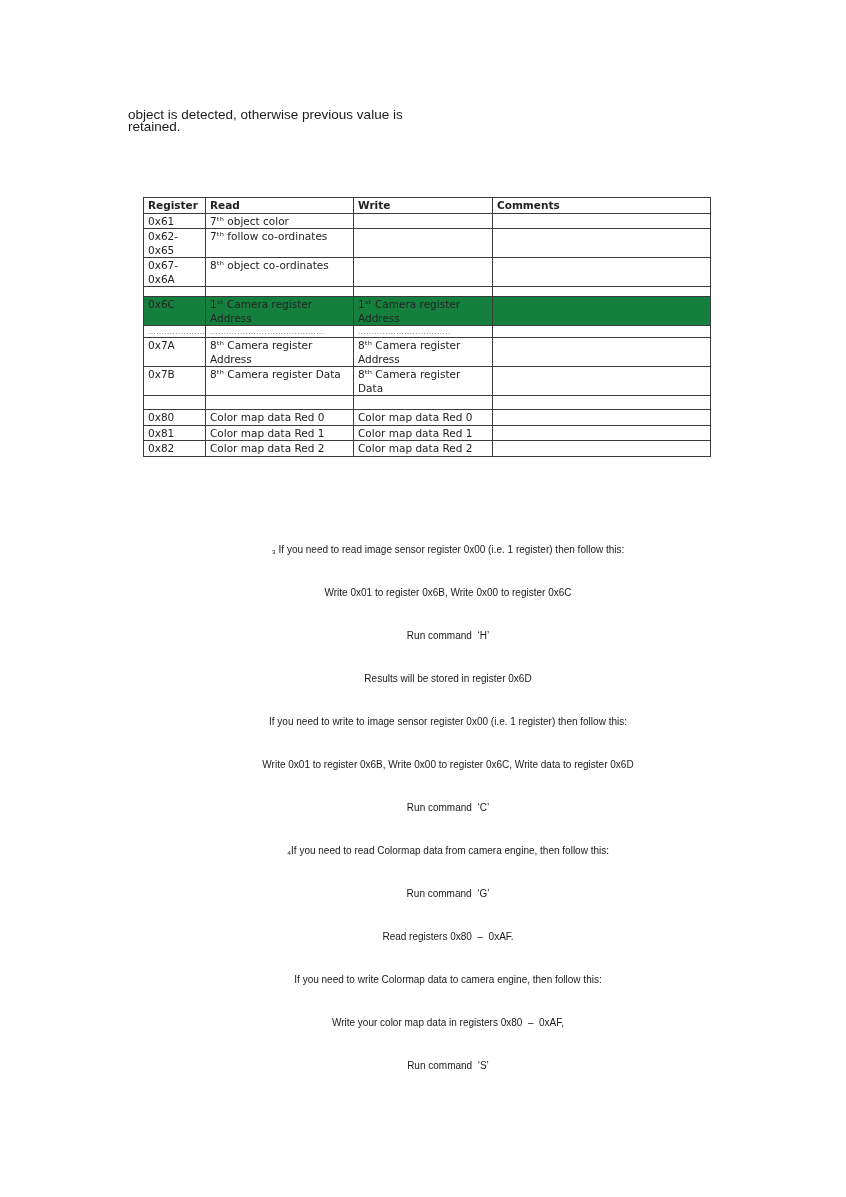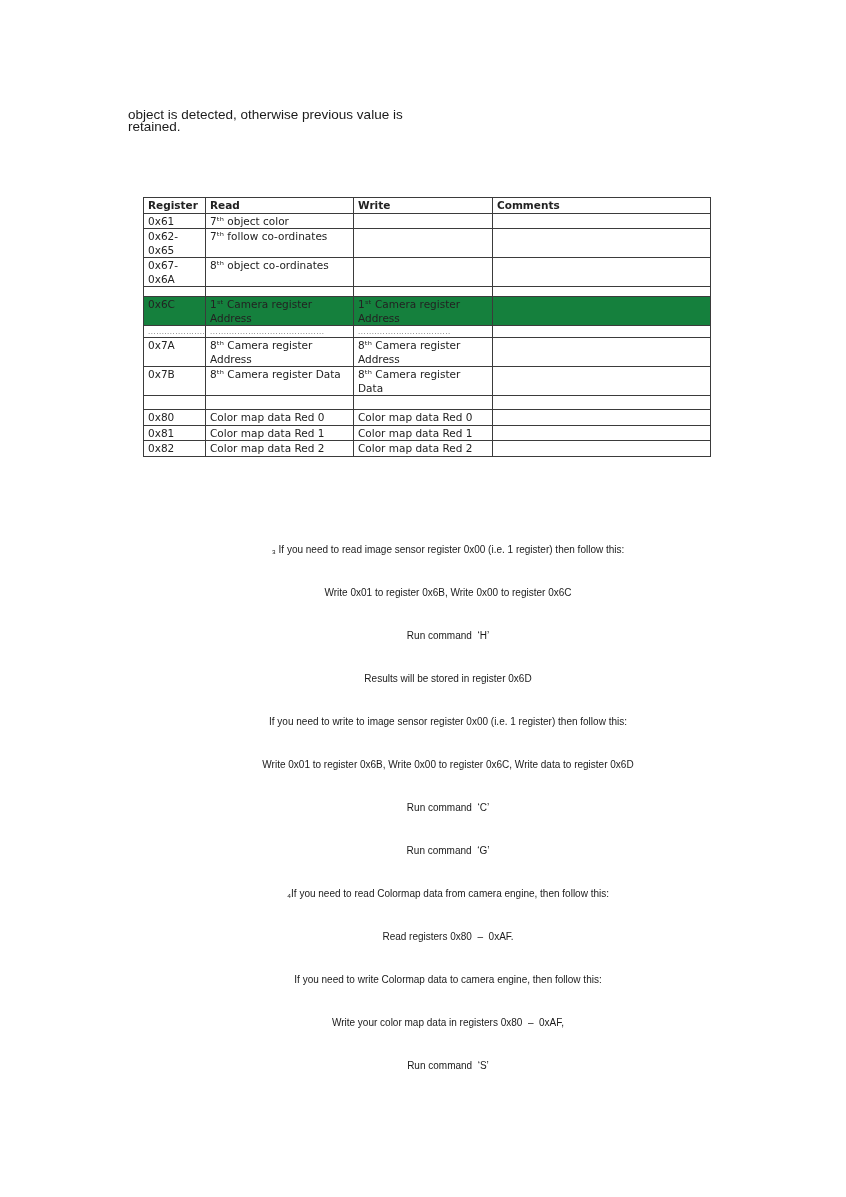--- a/index.html
+++ b/index.html
@@ -182,21 +182,21 @@
   </table>
 
   <div class="body-text" id="body-lines">
       <p class="body-line">₃ If you need to read image sensor register 0x00 (i.e. 1 register) then follow this:</p>
       <p class="body-line">Write 0x01 to register 0x6B, Write 0x00 to register 0x6C</p>
       <p class="body-line">Run command  ‘H’</p>
       <p class="body-line">Results will be stored in register 0x6D</p>
       <p class="body-line">If you need to write to image sensor register 0x00 (i.e. 1 register) then follow this:</p>
       <p class="body-line">Write 0x01 to register 0x6B, Write 0x00 to register 0x6C, Write data to register 0x6D</p>
       <p class="body-line">Run command  ‘C’</p>
+      <p class="body-line">₄If you need to read Colormap data from camera engine, then follow this:</p>
       <p class="body-line">Run command  ‘G’</p>
-      <p class="body-line">₄If you need to read Colormap data from camera engine, then follow this:</p>
       <p class="body-line">Read registers 0x80  –  0xAF.</p>
       <p class="body-line">If you need to write Colormap data to camera engine, then follow this:</p>
       <p class="body-line">Write your color map data in registers 0x80  –  0xAF,</p>
       <p class="body-line">Run command  ‘S’</p>
     </div>
 
 </div>
 
 </body></html>

